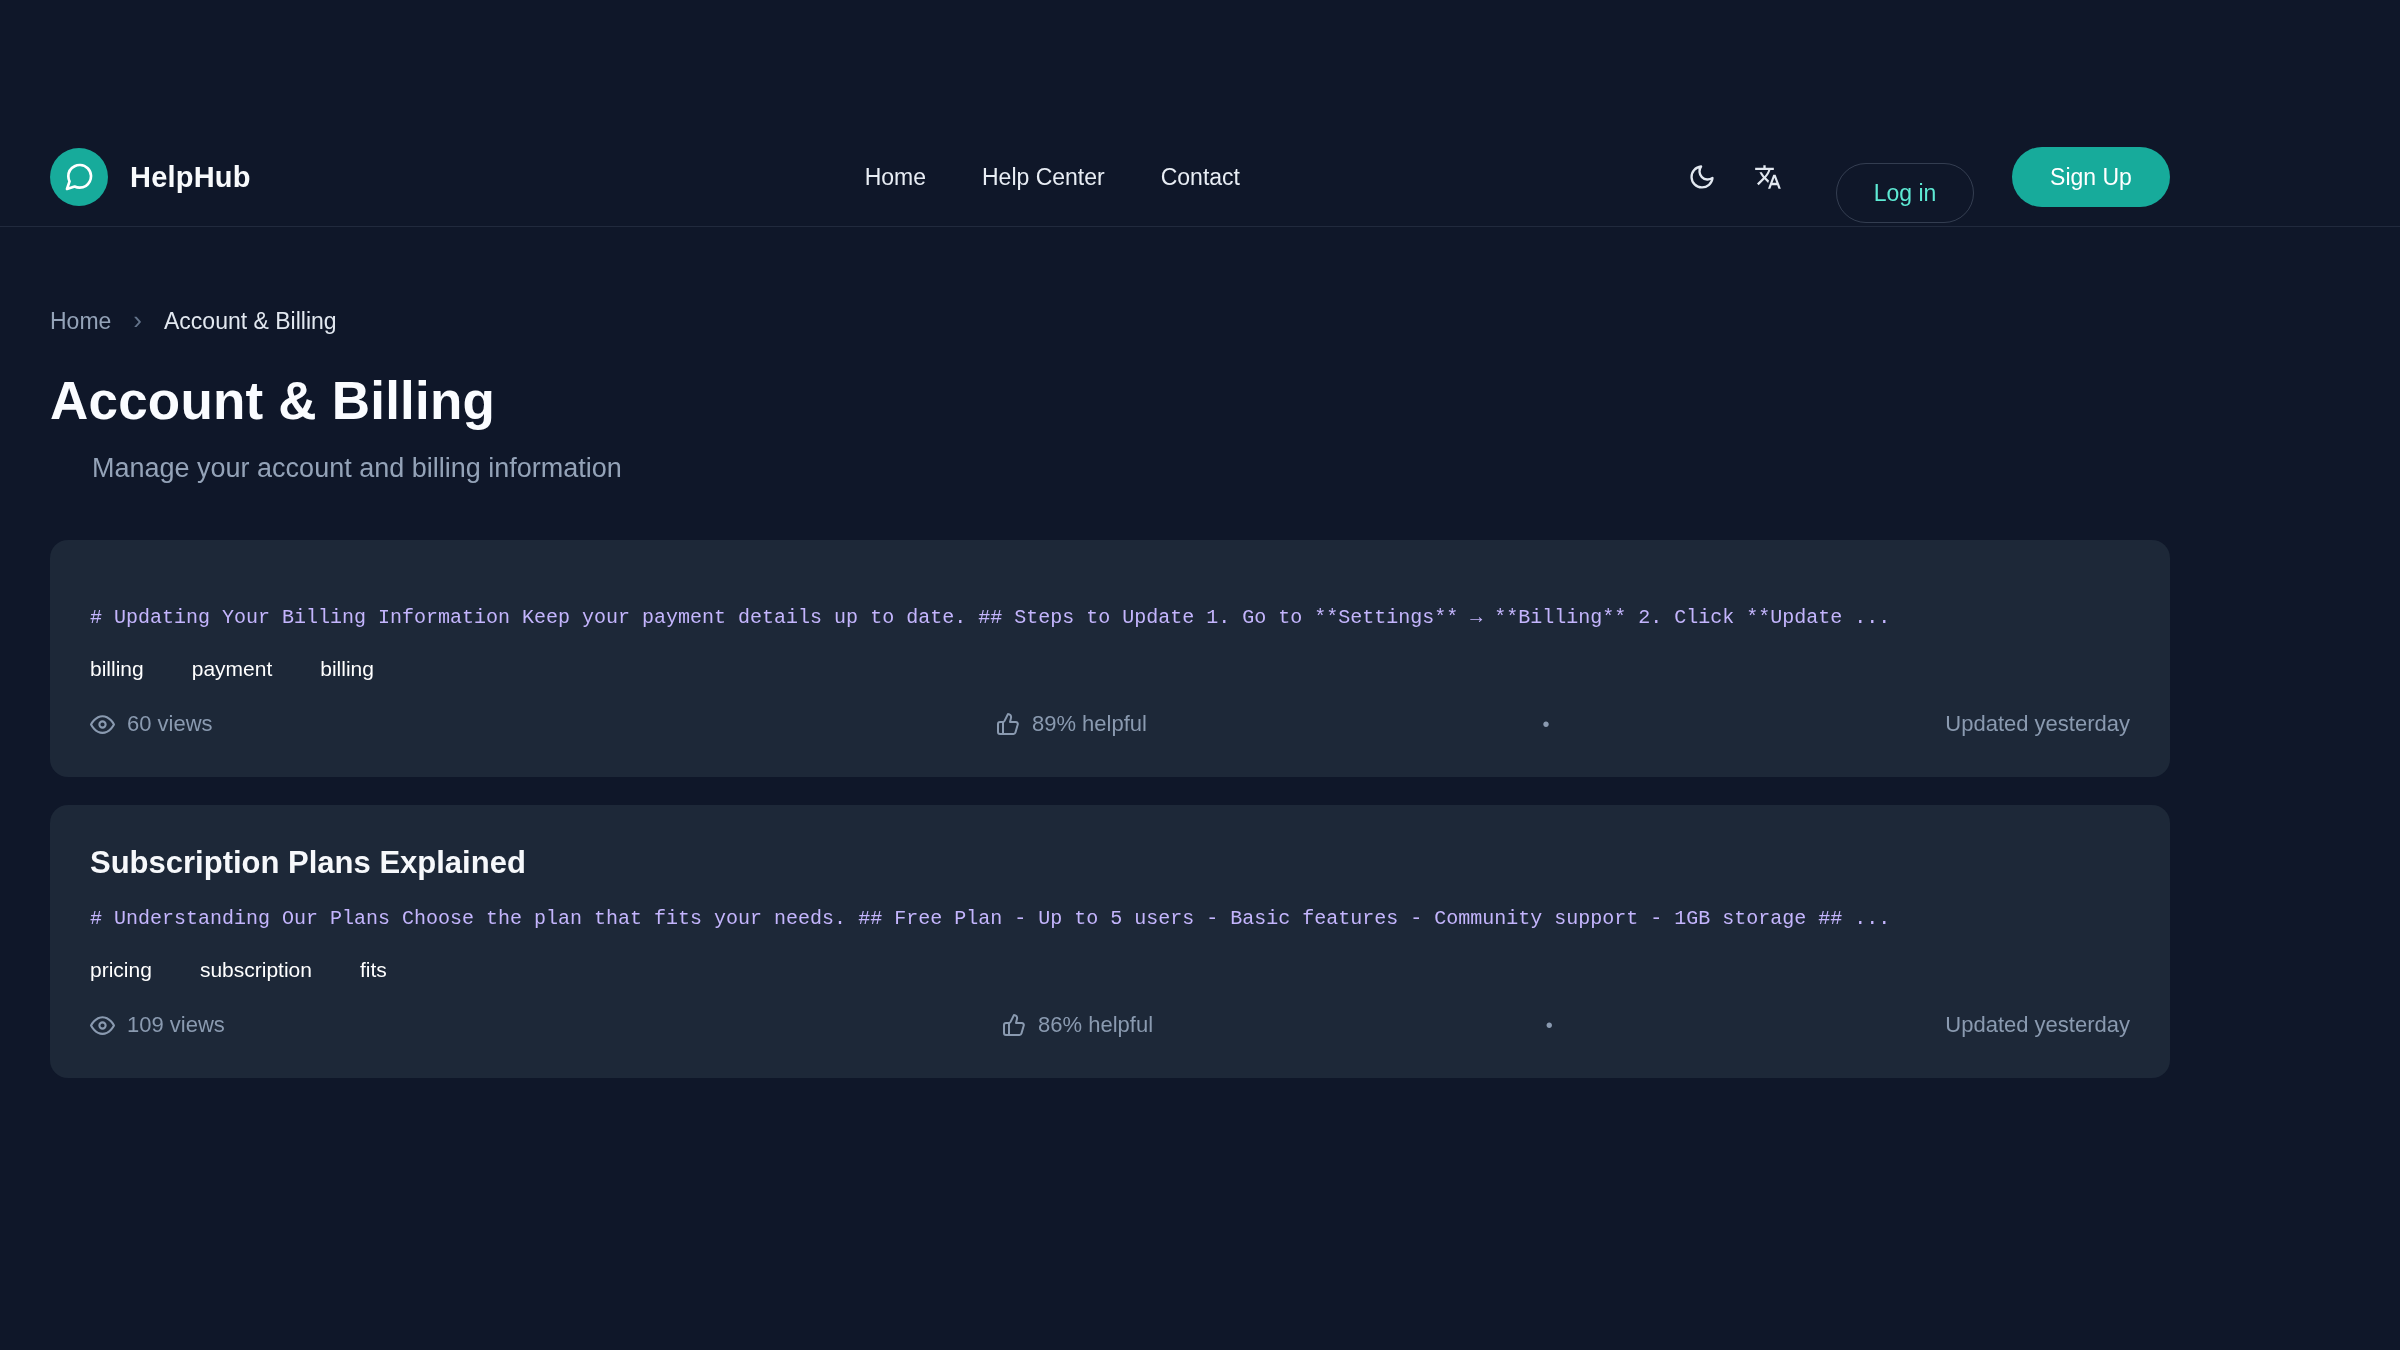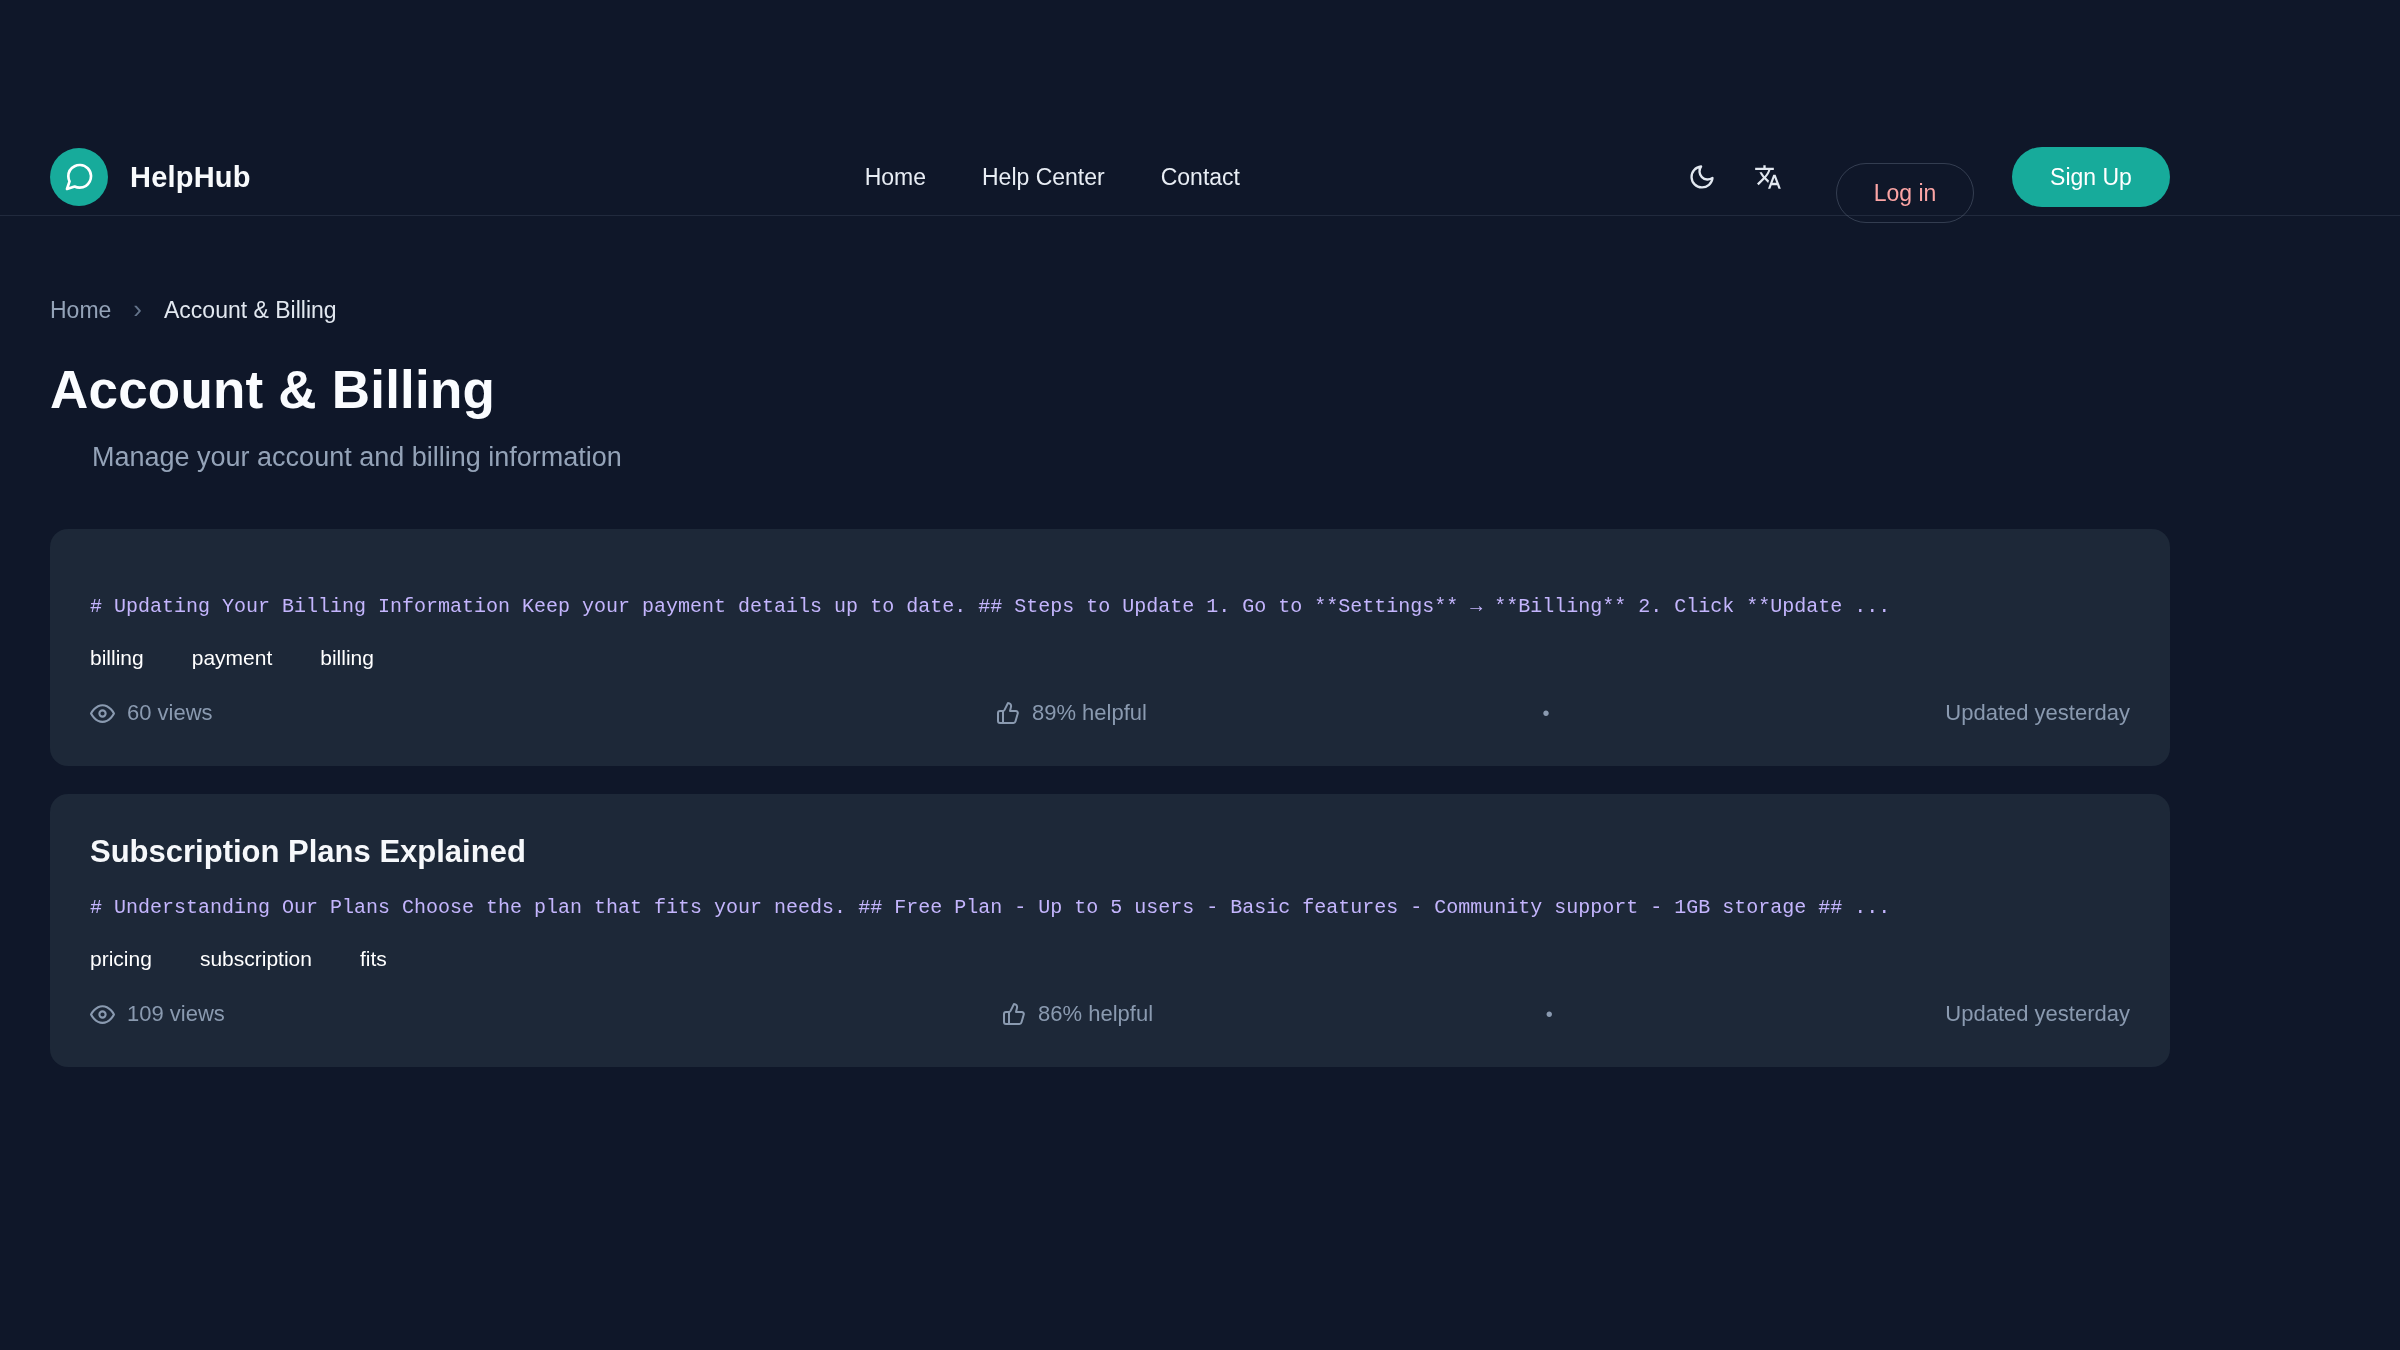--- a/index.html
+++ b/index.html
@@ -7,21 +7,21 @@
   body {
     background: #0f1729;
     font-family: "Liberation Sans", sans-serif;
     color: #f1f5f9;
   }
   .container { width: 2120px; margin-left: 50px; }
 
   
   .header {
     padding-top: 146px;
-    padding-bottom: 7px;
+    padding-bottom: 18px;
     border-bottom: 1px solid rgba(148,163,184,0.14);
   }
   .header-inner {
     display: flex; align-items: center; height: 62px;
   }
   .brand { display: flex; align-items: center; gap: 22px; cursor: pointer; }
   .logo-circle {
     width: 58px; height: 58px; border-radius: 50%;
     background: #17ab9b; display: flex; align-items: center; justify-content: center;
   }
@@ -31,21 +31,21 @@
   }
   .nav-link { font-size: 23px; color: #e8edf4; cursor: pointer; }
   .header-right { margin-left: auto; display: flex; align-items: center; gap: 38px; }
   .icon-btn { background: none; border: none; cursor: pointer; display: flex; align-items: center; color: #e2e8f0; }
   .btn {
     height: 60px; border-radius: 32px; font-size: 23px;
     display: flex; align-items: center; justify-content: center;
     cursor: pointer; font-family: "Liberation Sans", sans-serif;
   }
   .btn-login {
-    width: 138px; background: transparent; color: #fca5a5;
+    width: 138px; background: transparent; color: #5eead4;
     border: 1px solid rgba(148,163,184,0.28); margin-left: 16px; margin-top: 32px;
   }
   .btn-signup {
     width: 158px; background: #17ab9b; color: #ffffff; border: none;
   }
 
   
   .breadcrumb {
     margin-top: 80px; display: flex; align-items: center; gap: 22px;
     font-size: 23px;

